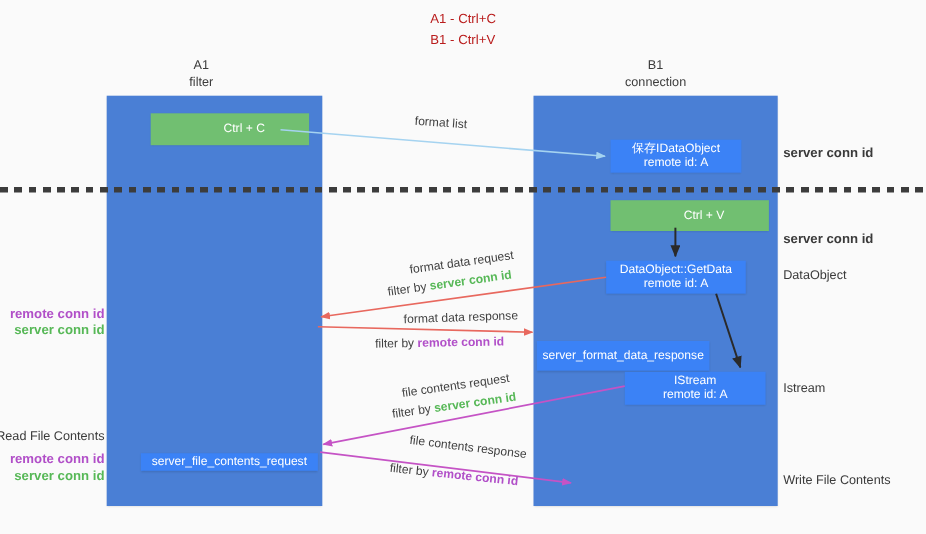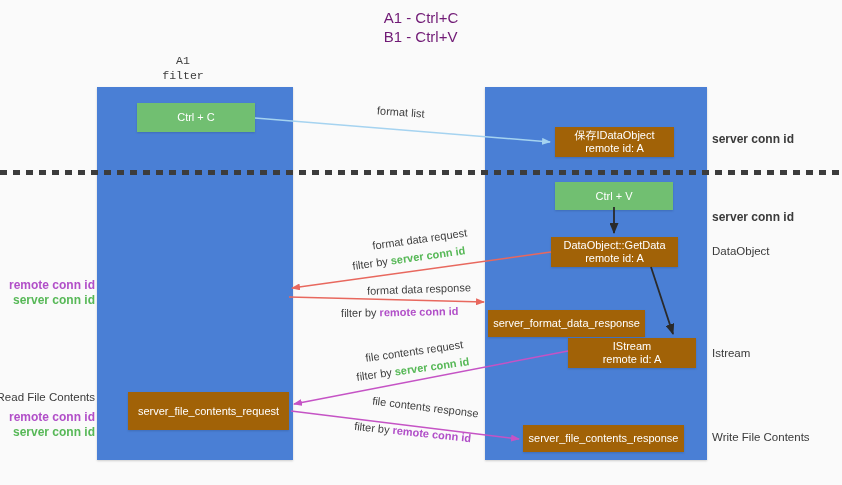--- a/index.html
+++ b/index.html
@@ -9,46 +9,46 @@
     font-family: "Liberation Sans", sans-serif;
     color: #3d3d3d;
     overflow: hidden;
   }
   #stage { position: relative; width: 842px; height: 485px; }
 
   .title {
     position: absolute; top: 8px; left: 0; width: 842px;
     text-align: center; z-index: 6;
   }
-  .title-inner { display: inline-block; text-align: left; font-size: 15px; line-height: 19px; color: #701a75; }
+  .title-inner { display: inline-block; text-align: left; font-size: 12px; line-height: 19px; color: #b91c1c; }
 
   .col-header {
     position: absolute; top: 53px; text-align: center;
-    font-size: 11.5px; line-height: 15px; color: #3c3c3c; z-index: 6; font-family: Liberation Mono, monospace;
+    font-size: 11.5px; line-height: 15px; color: #3c3c3c; z-index: 6;
   }
 
   .lifeline {
     position: absolute; top: 87px; height: 373px;
     background: #4a7fd5; z-index: 1;
     box-shadow: 0 1px 2px rgba(0,0,0,0.18);
   }
 
   .divider {
     position: absolute; top: 170px; left: 0; width: 842px; height: 5px; z-index: 2;
     background: repeating-linear-gradient(to right, #3c3c3c 0, #3c3c3c 7px, transparent 7px, transparent 13px);
   }
 
   .node {
     position: absolute; z-index: 3;
     display: flex; flex-direction: column; align-items: center; justify-content: center;
     color: #ffffff; font-size: 11px; line-height: 13px; text-align: center;
     box-shadow: 0 1px 2px rgba(0,0,0,0.15);
   }
-  .node.green  { background: #71bf71; }
-  .node.orange { background: #a16207; }
+  .node.green  { background: #71bf71; padding-left: 26px; }
+  .node.orange { background: #3b82f6; }
 
   .arrows { position: absolute; top: 0; left: 0; z-index: 4; pointer-events: none; }
 
   .msg-label {
     position: absolute; z-index: 5; white-space: nowrap;
     font-size: 11px; color: #3f3f3f;
   }
   .key-green  { color: #57b857; font-weight: bold; }
   .key-purple { color: #b14fc8; font-weight: bold; }
 
@@ -65,20 +65,24 @@
   <div class="title">
     <div class="title-inner">
       <div>A1 - Ctrl+C</div>
       <div>B1 - Ctrl+V</div>
     </div>
   </div>
 
   <div class="col-header" style="left:85px; width:196px;">
     <div>A1</div>
     <div>filter</div>
+  </div>
+  <div class="col-header" style="left:485px; width:222px;">
+    <div>B1</div>
+    <div>connection</div>
   </div>
 
   <div class="lifeline" style="left:97px; width:196px;"></div>
   <div class="lifeline" style="left:485px; width:222px;"></div>
 
   <div class="divider"></div>
 
   <div class="node green" style="left:137px; top:103px; width:118px; height:29px;">
     <div>Ctrl + C</div>
   </div>
@@ -100,27 +104,24 @@
 
   <div class="node orange" style="left:488px; top:289px; width:157px; height:27px;margin-top:21px;">
     <div>server_format_data_response</div>
   </div>
 
   <div class="node orange" style="left:568px; top:338px; width:128px; height:30px;">
     <div>IStream</div>
     <div>remote id: A</div>
   </div>
 
-  <div class="node orange" style="left:128px; top:392px; width:161px; height:38px;">
+  <div class="node orange" style="left:128px; top:412px; width:161px; height:16px;">
     <div>server_file_contents_request</div>
   </div>
 
-  <div class="node orange" style="left:523px; top:425px; width:161px; height:27px;">
-    <div>server_file_contents_response</div>
-  </div>
 
   <svg class="arrows" width="842" height="485">
     <defs>
       <marker id="m-blue" markerWidth="9" markerHeight="7" refX="8" refY="3.5" orient="auto" markerUnits="userSpaceOnUse">
         <path d="M0,0 L9,3.5 L0,7 Z" fill="#a5d3f0"></path>
       </marker>
       <marker id="m-red" markerWidth="9" markerHeight="7" refX="8" refY="3.5" orient="auto" markerUnits="userSpaceOnUse">
         <path d="M0,0 L9,3.5 L0,7 Z" fill="#e8685e"></path>
       </marker>
       <marker id="m-magenta" markerWidth="9" markerHeight="7" refX="8" refY="3.5" orient="auto" markerUnits="userSpaceOnUse">

